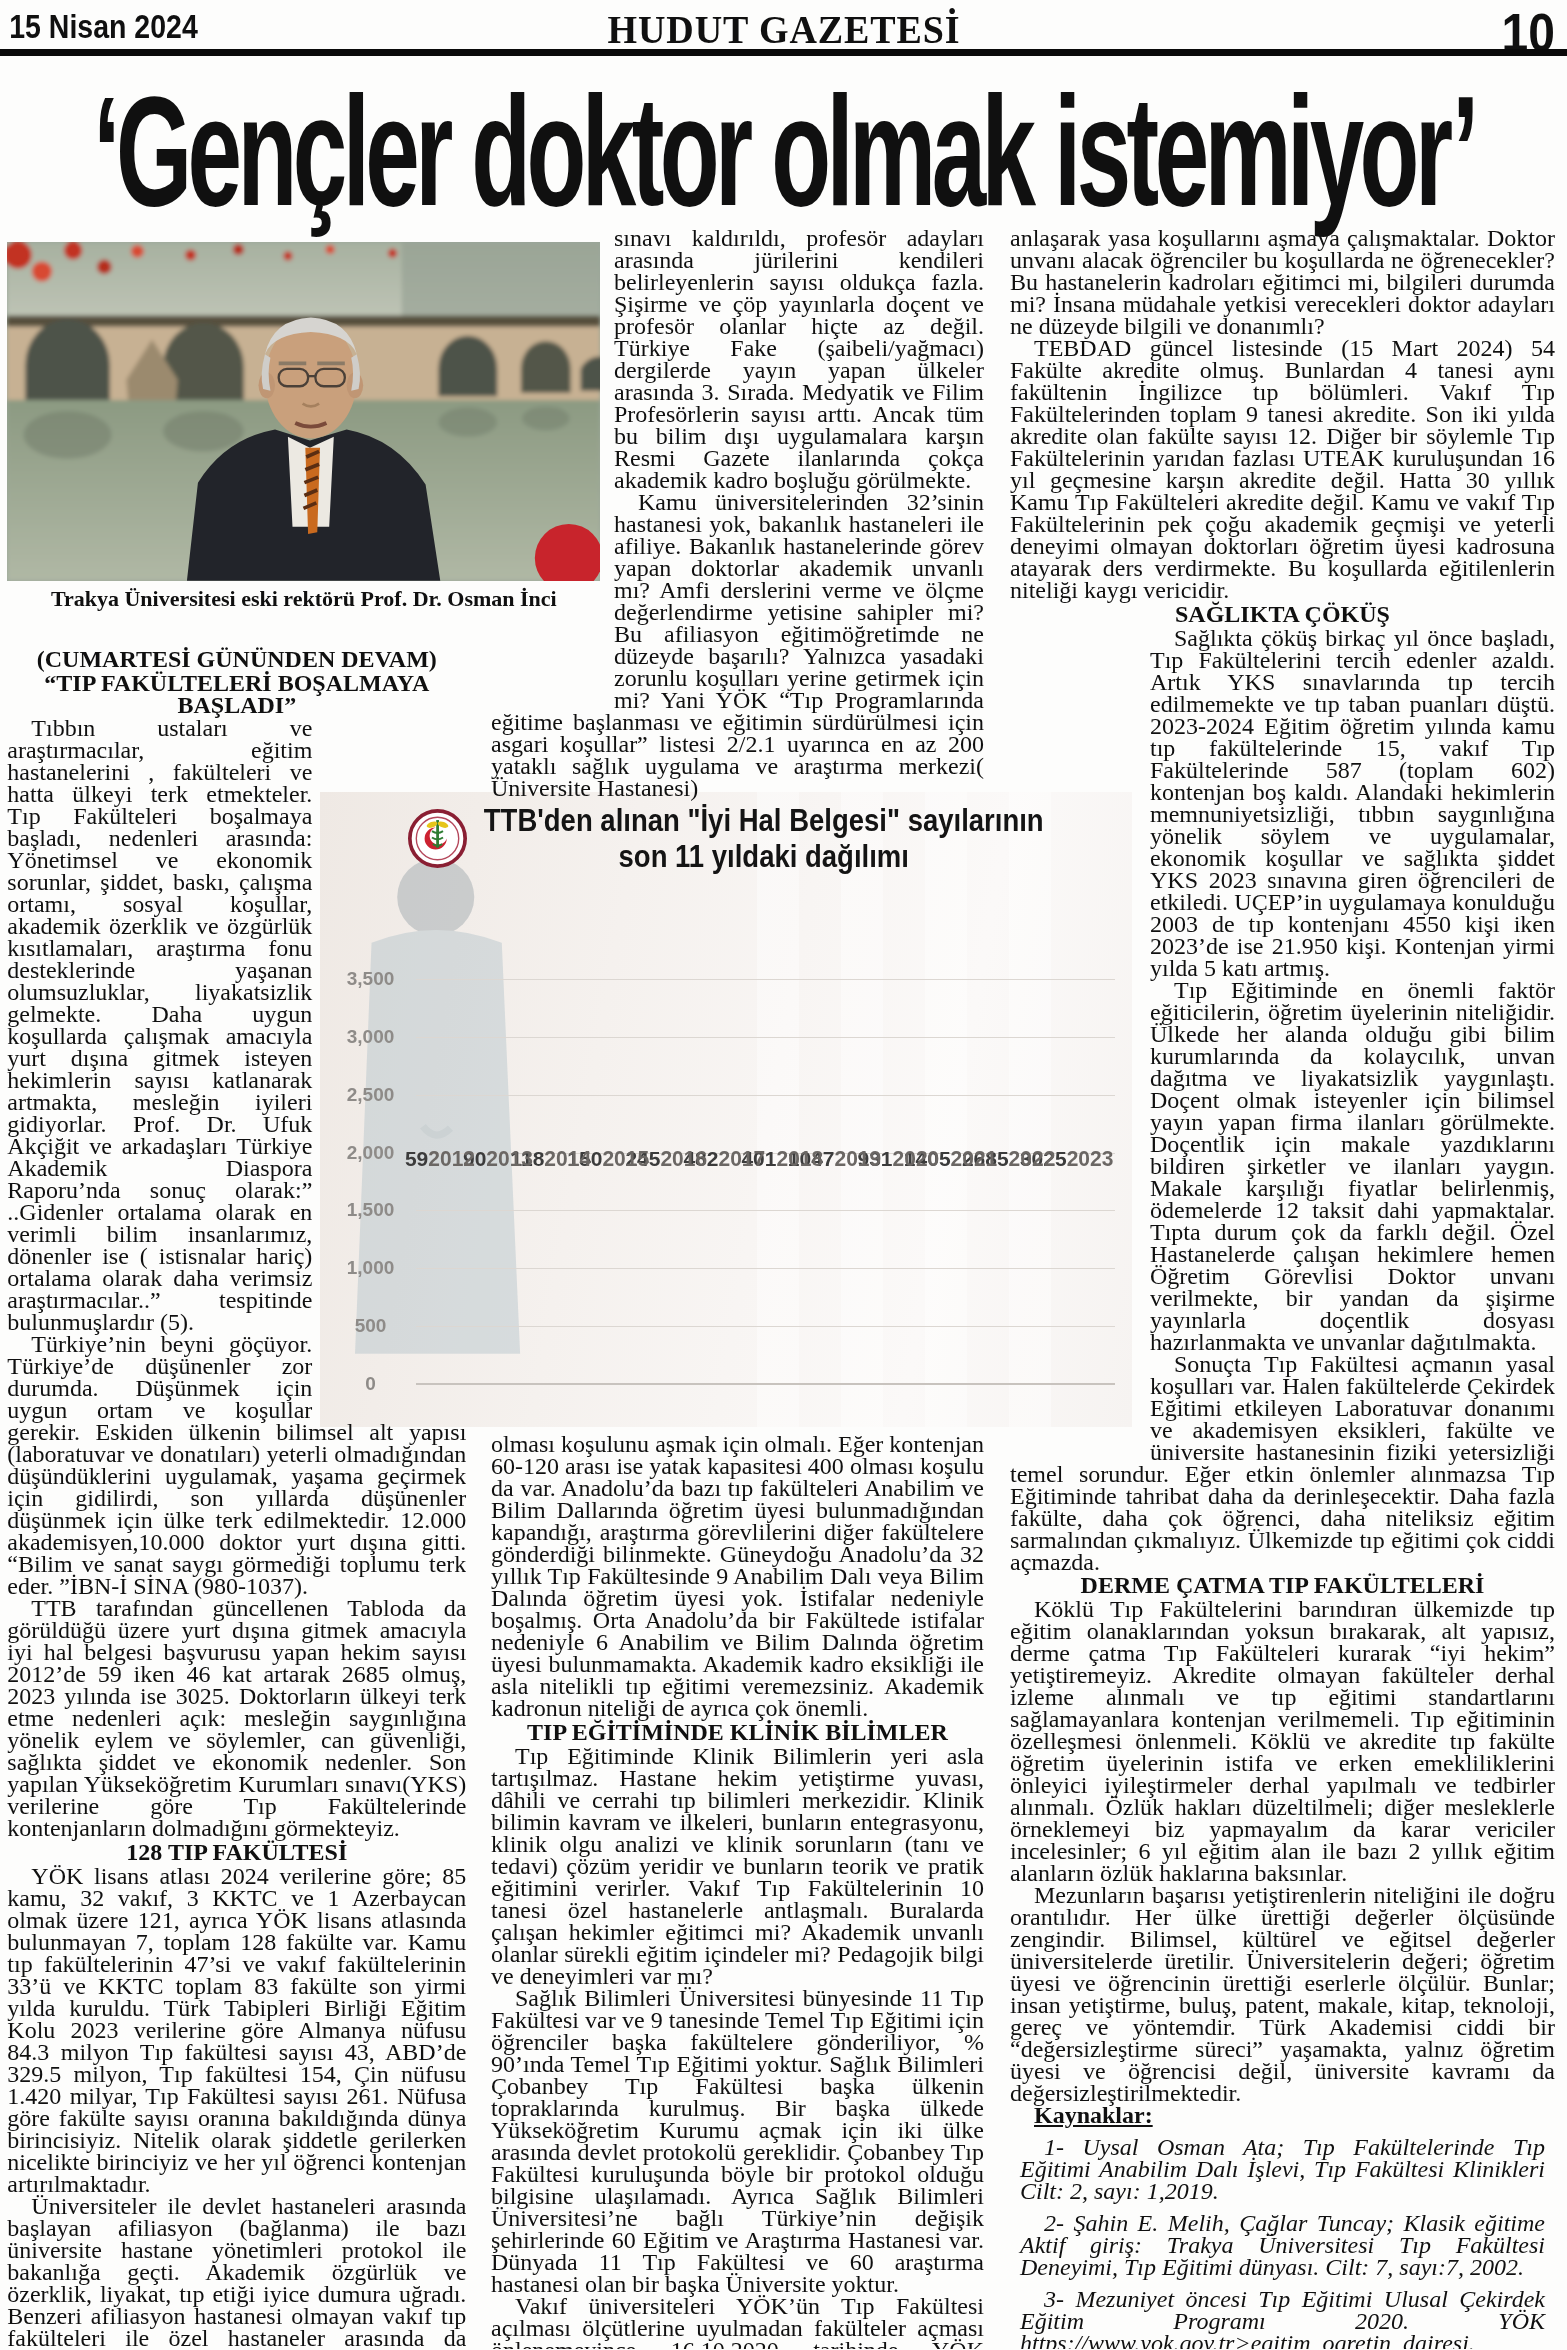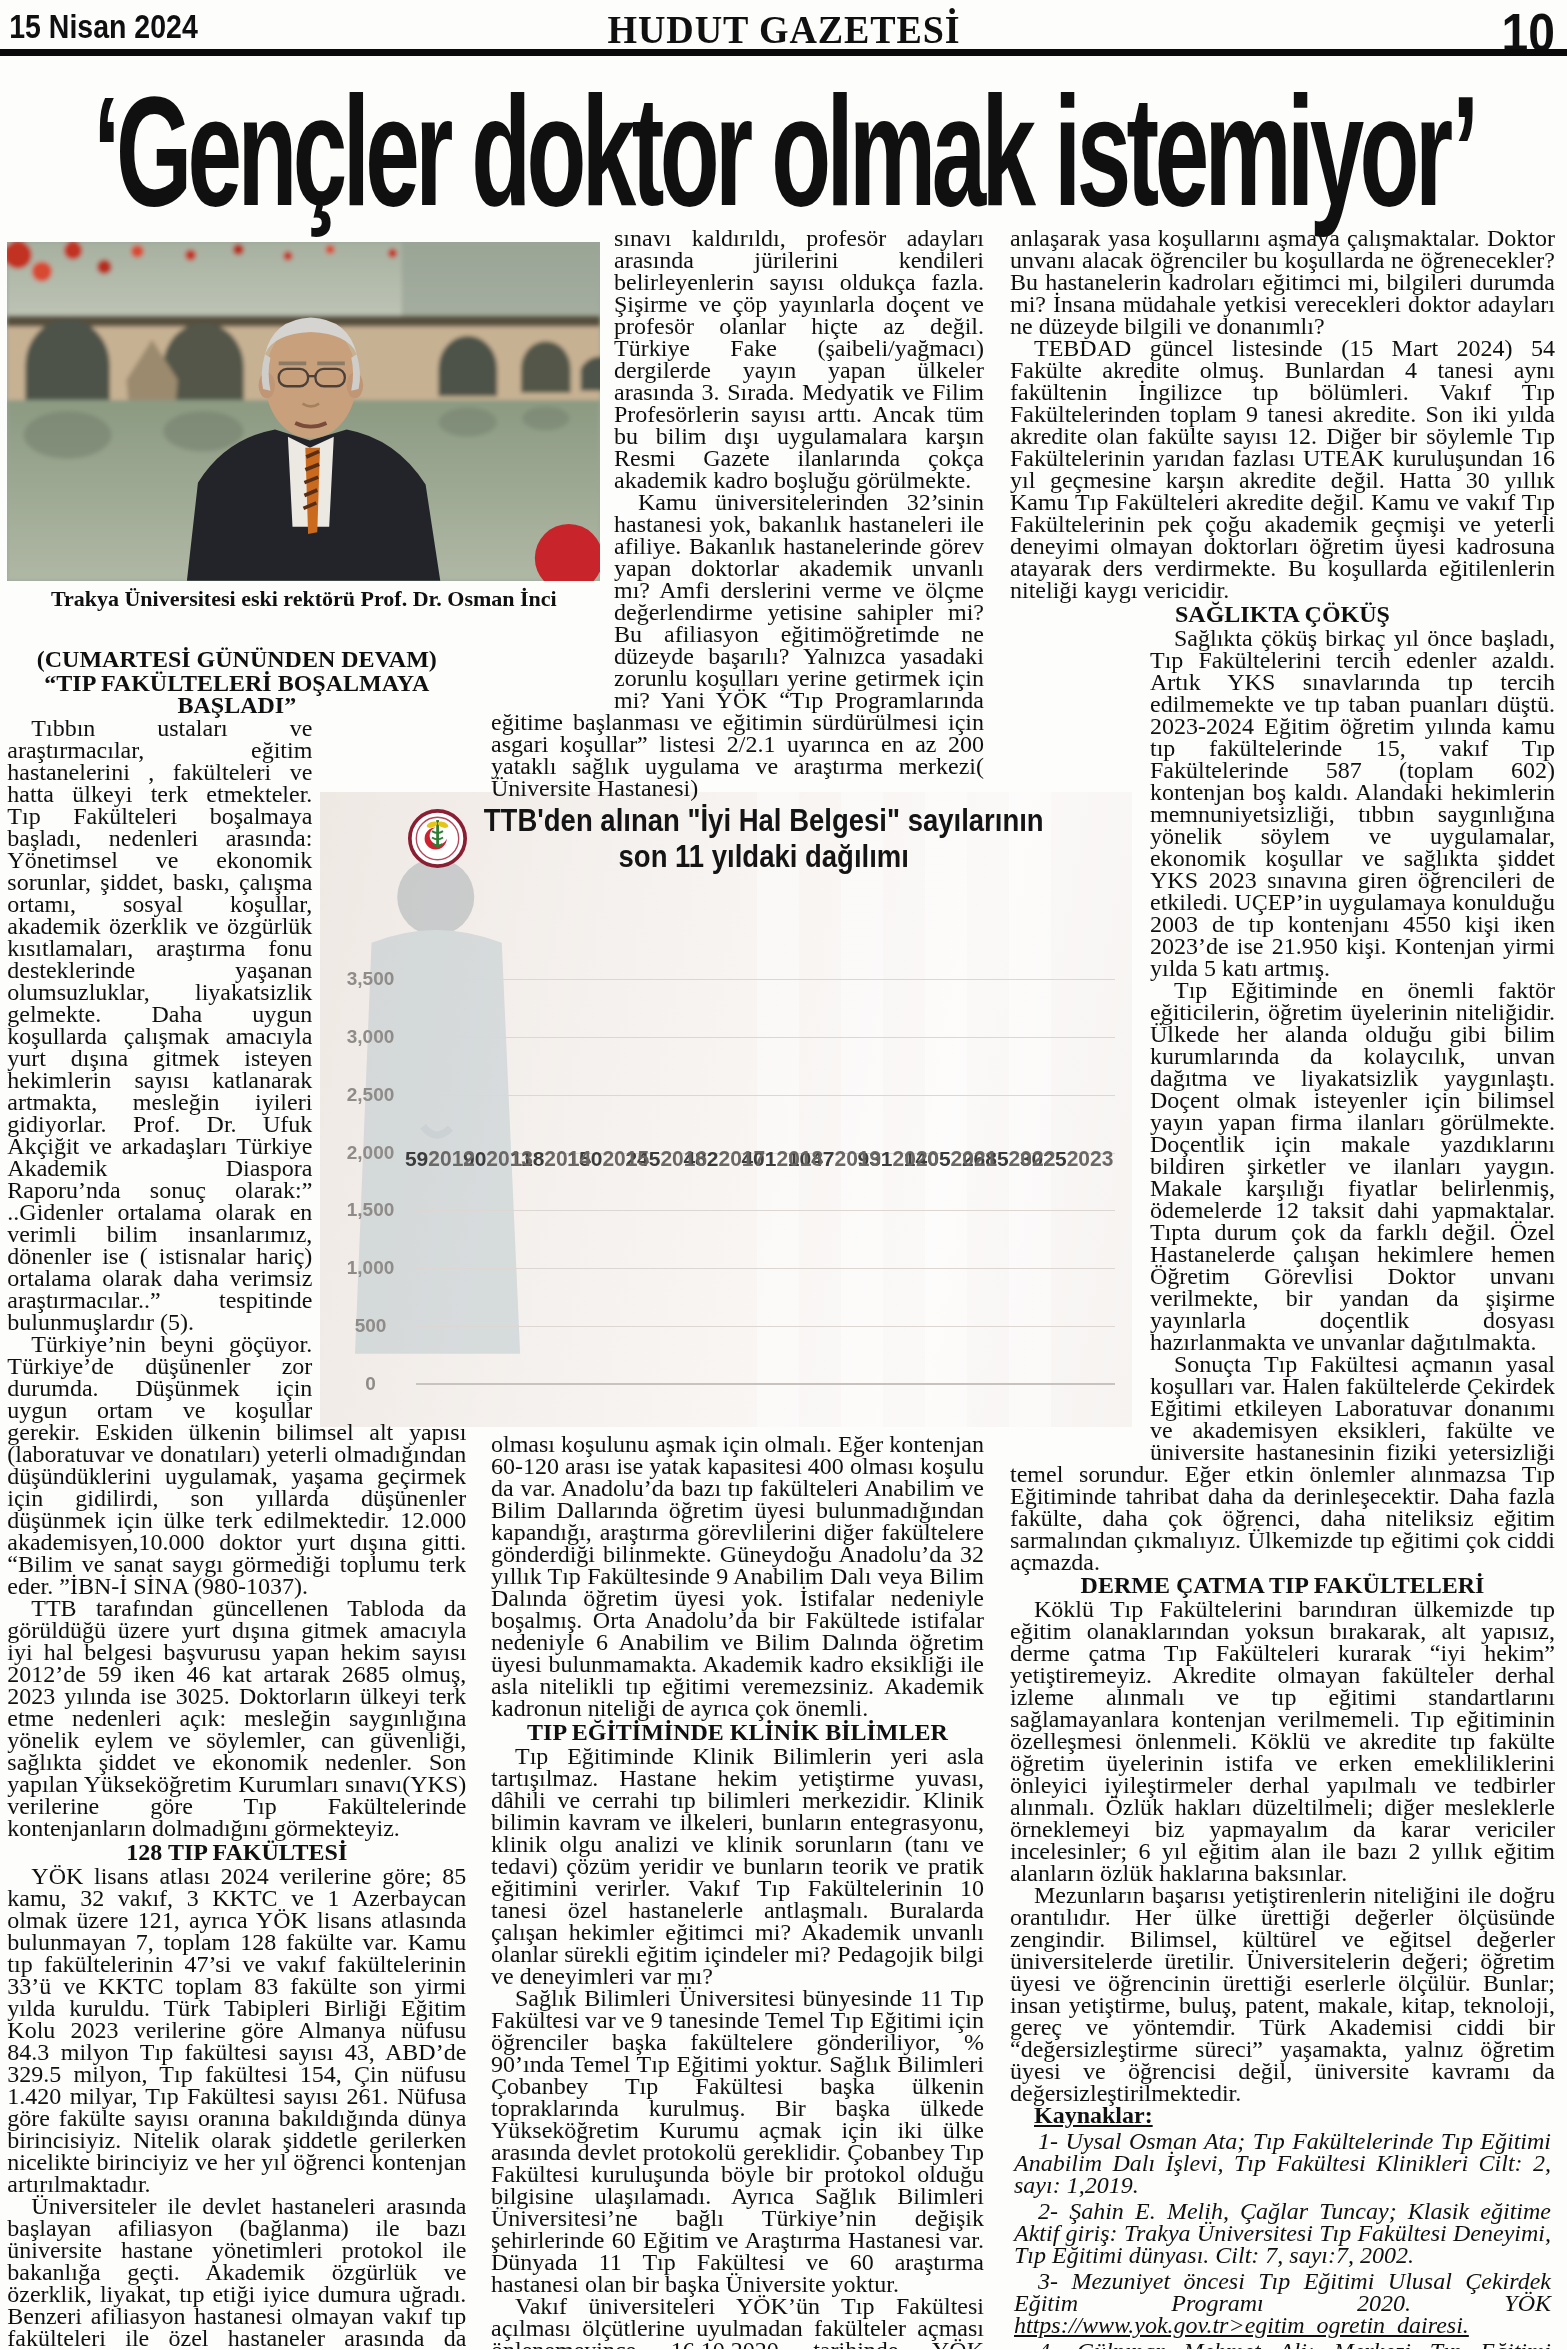--- a/index.html
+++ b/index.html
@@ -28,21 +28,21 @@
   
   .col{position:absolute;text-align:justify;font-size:24px;line-height:22px;overflow:hidden;}
   #col1{left:7.3px;top:646px;width:459px;height:1701px;}
   #col2top{left:491px;top:227px;width:493px;height:1204px;}
   #col2bot{left:491px;top:1433px;width:493px;height:916px;}
   #col3{left:1010px;top:227px;width:545px;height:2122px;}
   .blk-p{margin:0;text-indent:24px;}
   .blk-p.flush{text-indent:0;}
   .blk-h{margin:1.8px 0;font-weight:bold;text-align:center;text-indent:0;}
   .blk-k{margin:0;font-weight:bold;text-decoration:underline;text-indent:24px;text-align:left;}
-  .blk-ref{margin:4px;font-style:italic;text-indent:24px;}
+  .blk-ref{margin:10px;font-style:italic;text-indent:24px;}
   .blk-ref u{text-decoration:underline;}
   #sp1{float:right;width:154px;height:658px;margin-top:44px;}
   #sp2{float:left;width:123px;height:467px;}
   #sp3{float:left;width:140px;height:643px;margin-top:174px;}
 
   
   #chart{position:absolute;left:320px;top:792px;width:812px;height:635px;overflow:hidden;
          background:linear-gradient(100deg,#efe9e4 0%,#f5f1ee 35%,#fbf9f8 75%,#f6f3f1 100%);}
   #chart .stripes{position:absolute;left:395px;top:0;width:349px;height:100%;opacity:.5;
          background:repeating-linear-gradient(90deg,rgba(255,255,255,.0) 0 42px,rgba(255,255,255,.85) 42px 84px);}

